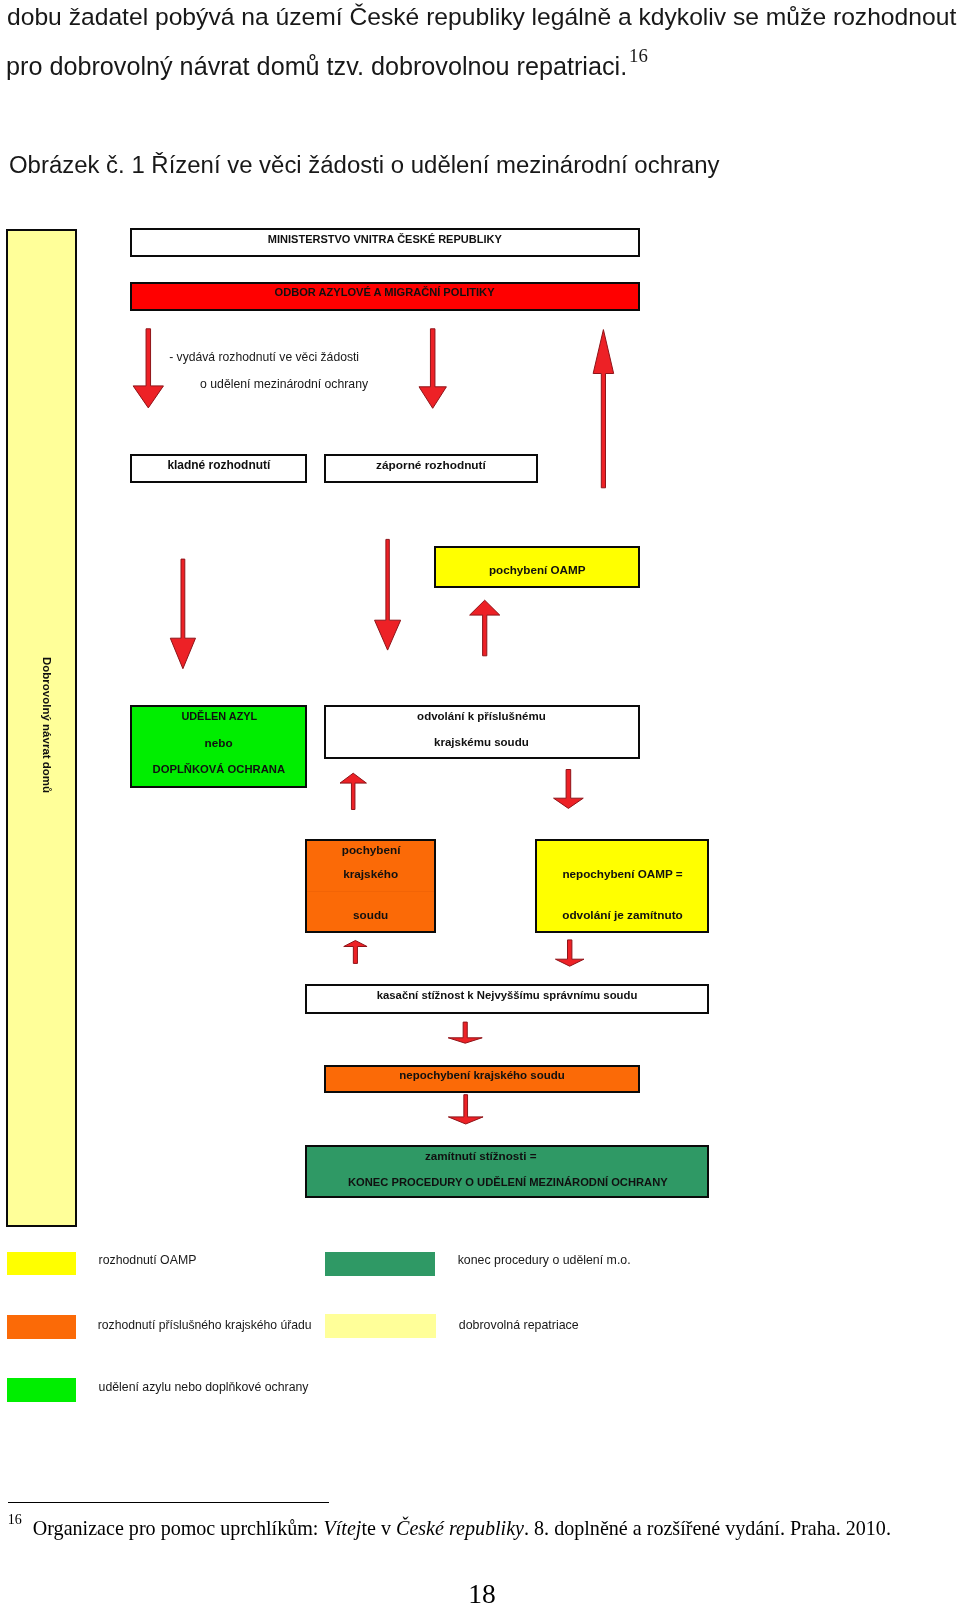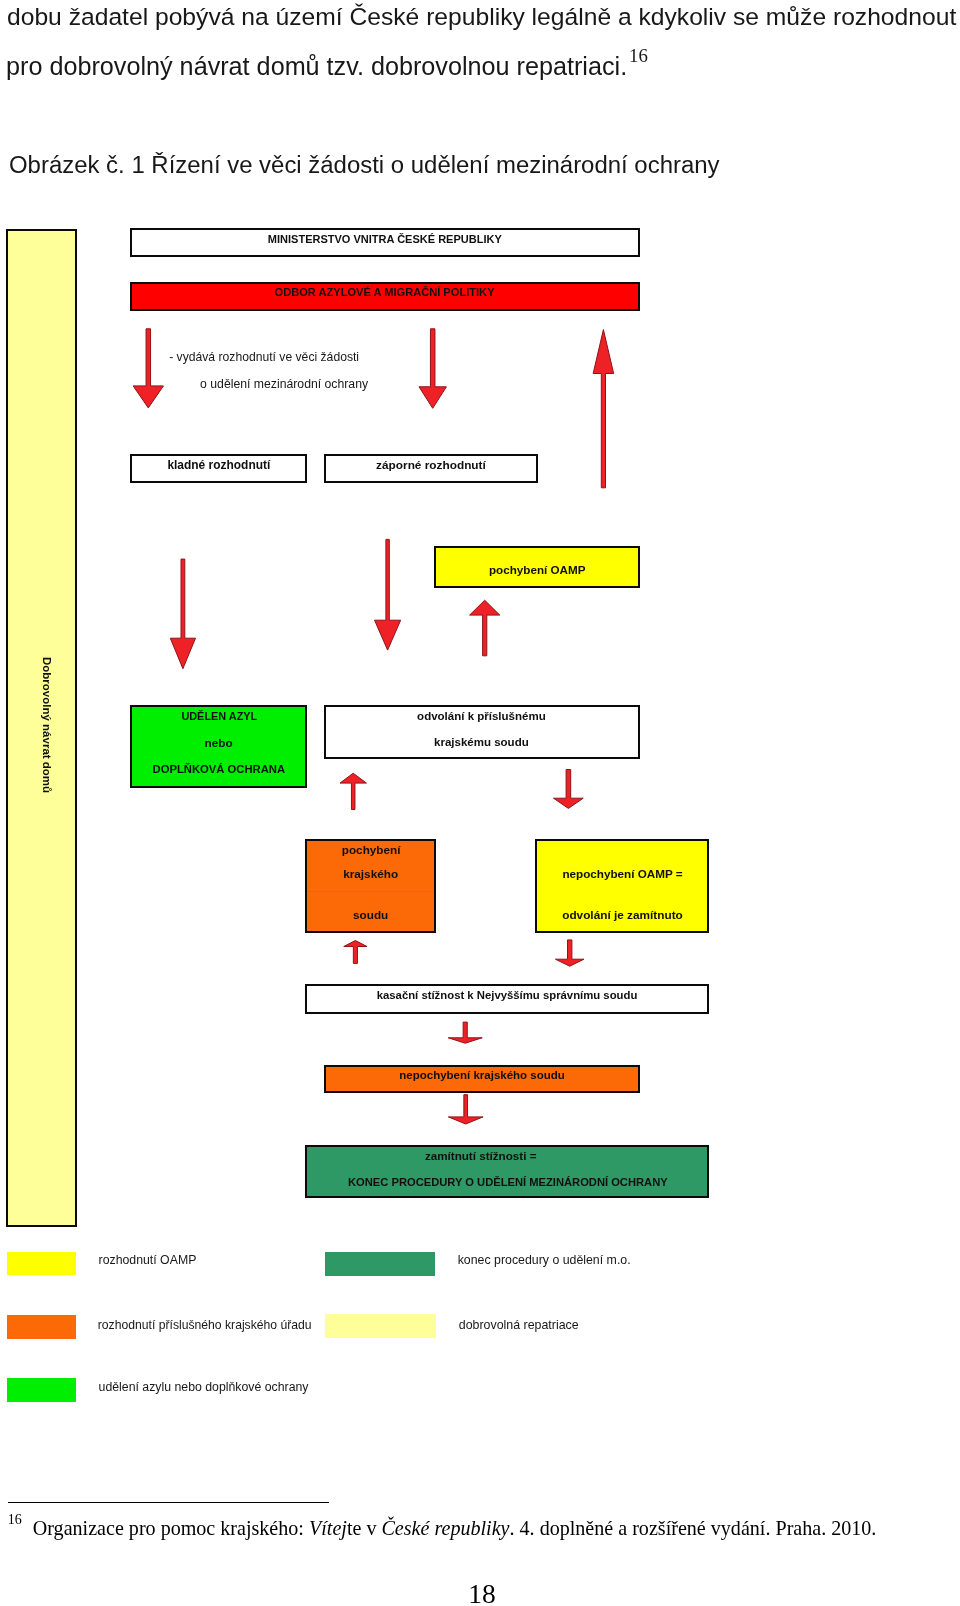--- a/index.html
+++ b/index.html
@@ -107,15 +107,15 @@
 <div class="lgsw" style="left:6.75px;top:1314.7px;width:69.7px;height:24.3px;background:#fb6a07;"></div>
 <div class="lglb" style="left:97.8px;top:1328.75px;font-size:12.18px;">rozhodnutí příslušného krajského úřadu</div>
 <div class="lgsw" style="left:325.1px;top:1313.9px;width:110.8px;height:24.3px;background:#ffff99;"></div>
 <div class="lglb" style="left:458.8px;top:1328.75px;font-size:12.4px;">dobrovolná repatriace</div>
 
 <div class="lgsw" style="left:6.75px;top:1378.3px;width:69.7px;height:23.7px;background:#00ee00;"></div>
 <div class="lglb" style="left:98.6px;top:1391.3px;font-size:12.3px;">udělení azylu nebo doplňkové ochrany</div>
 
 <div class="fnrule" style="left:7.7px;top:1501.5px;width:321.5px;height:1.3px;"></div>
 <div class="fnote" style="left:7.8px;top:1524.9px;font-size:14px;">16</div>
-<div class="fnote" style="left:32.8px;top:1534.6px;font-size:20.08px;"><span>Organizace pro pomoc krajského: </span><span style="font-style:italic;">Vítej</span><span>te v </span><span style="font-style:italic;">České republiky</span><span>. 4. doplněné a rozšířené vydání. Praha. 2010.</span></div>
+<div class="fnote" style="left:32.8px;top:1534.6px;font-size:20.08px;"><span>Organizace pro pomoc uprchlíkům: </span><span style="font-style:italic;">Vítej</span><span>te v </span><span style="font-style:italic;">České republiky</span><span>. 8. doplněné a rozšířené vydání. Praha. 2010.</span></div>
 
 <div class="pgnum" style="left:468.3px;top:1603.4px;font-size:27.5px;">18</div>
 
 </body></html>

